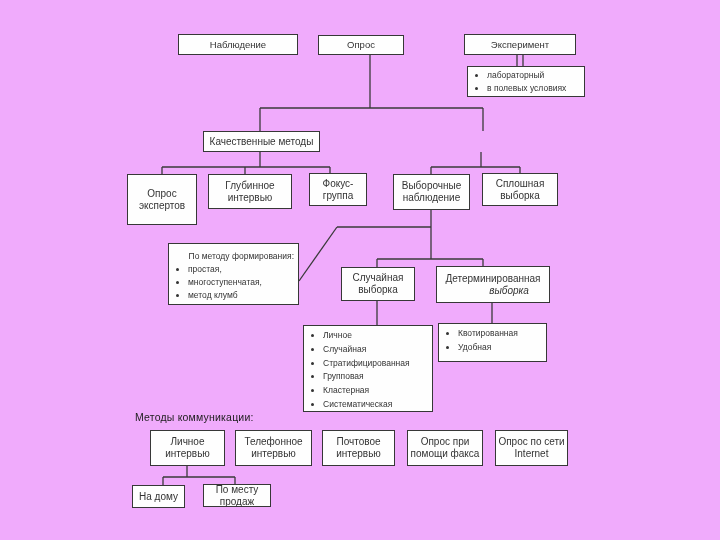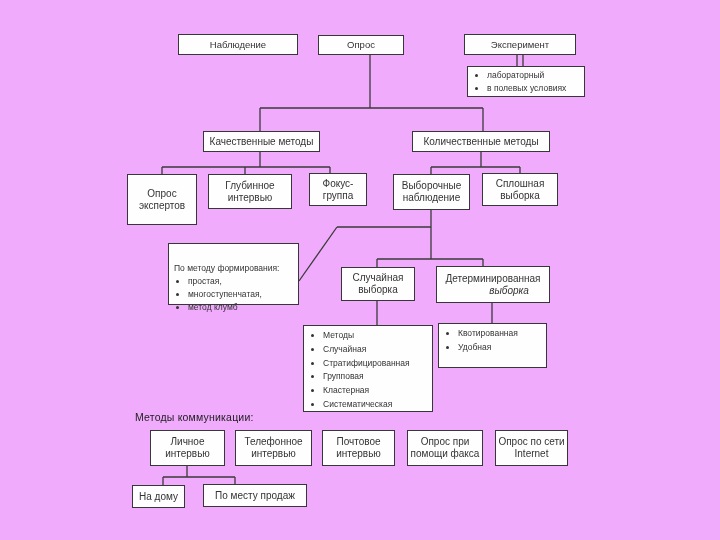--- a/index.html
+++ b/index.html
@@ -16,21 +16,21 @@
     display:flex;align-items:center;justify-content:center;
     text-align:center;font-size:10px;line-height:1.18;color:#333;
     padding:1px 2px;
   }
   .box.lg{font-size:9.5px;}
   .listbox{
     position:absolute;z-index:1;box-sizing:border-box;
     border:1.5px solid #373737;background:#fefefe;
     font-size:8.5px;color:#333;padding:3px 4px 18px 4px;
   }
-  .listbox .ltitle{margin:16px 0 1px 1px;line-height:1.25;}
+  .listbox .ltitle{margin:4px 0 1px 1px;line-height:1.25;text-align:right;}
   .listbox ul{margin:0;padding:0 0 0 15px;list-style:disc;}
   .listbox li{line-height:1.55;}
   .listbox.loose li{line-height:1.62;}
   .it{font-style:italic;margin-left:32px;}
   .comm-heading{
     position:absolute;z-index:1;font-size:10.5px;font-weight:normal;
     color:#1d1d1d;letter-spacing:0.2px;
   }
 </style>
 </head>
@@ -82,21 +82,20 @@
   <div class="box lg" style="left:464px;top:34px;width:112px;height:21px">Эксперимент</div>
 
   <div class="listbox" style="left:467px;top:66px;width:118px;height:31px;padding-top:2px">
     <ul>
       <li>лабораторный</li>
       <li>в полевых условиях</li>
     </ul>
   </div>
 
   <div class="box" style="left:203px;top:131px;width:117px;height:21px">Качественные методы</div>
-  <div class="box" style="left:412px;top:131px;width:138px;height:21px">Количественные методы</div>
 
   <div class="box" style="left:127px;top:174px;width:70px;height:51px">Опрос экспертов</div>
   <div class="box" style="left:208px;top:174px;width:84px;height:35px">Глубинное интервью</div>
   <div class="box" style="left:309px;top:173px;width:58px;height:33px">Фокус-группа</div>
 
   <div class="box" style="left:393px;top:174px;width:77px;height:36px">Выборочные наблюдение</div>
   <div class="box" style="left:482px;top:173px;width:76px;height:33px">Сплошная выборка</div>
 
   <div class="listbox" style="left:168px;top:243px;width:131px;height:62px">
     <div class="ltitle">По методу формирования:</div>
@@ -110,40 +109,40 @@
   <div class="box" style="left:341px;top:267px;width:74px;height:34px">Случайная выборка</div>
   <div class="box" style="left:436px;top:266px;width:114px;height:37px">
     <span>
       <span>Детерминированная</span><br>
       <span class="it">выборка</span>
     </span>
   </div>
 
   <div class="listbox loose" style="left:303px;top:325px;width:130px;height:87px">
     <ul>
-      <li>Методы</li>
+      <li>Личное</li>
       <li>Случайная</li>
       <li>Стратифицированная</li>
       <li>Групповая</li>
       <li>Кластерная</li>
       <li>Систематическая</li>
     </ul>
   </div>
 
-  <div class="listbox loose" style="left:438px;top:323px;width:109px;height:45px">
+  <div class="listbox loose" style="left:438px;top:323px;width:109px;height:39px">
     <ul>
       <li>Квотированная</li>
       <li>Удобная</li>
     </ul>
   </div>
 
   <div class="comm-heading" style="left:135px;top:411px">Методы коммуникации:</div>
 
   <div class="box" style="left:150px;top:430px;width:75px;height:36px">Личное интервью</div>
   <div class="box" style="left:235px;top:430px;width:77px;height:36px">Телефонное интервью</div>
   <div class="box" style="left:322px;top:430px;width:73px;height:36px">Почтовое интервью</div>
   <div class="box" style="left:407px;top:430px;width:76px;height:36px">Опрос при помощи факса</div>
   <div class="box" style="left:495px;top:430px;width:73px;height:36px">Опрос по сети Internet</div>
 
   <div class="box" style="left:132px;top:485px;width:53px;height:23px">На дому</div>
-  <div class="box" style="left:203px;top:484px;width:104px;height:23px">По месту продаж</div>
+  <div class="box" style="left:203px;top:484px;width:68px;height:23px">По месту продаж</div>
 
 </div>
 
 </body></html>

